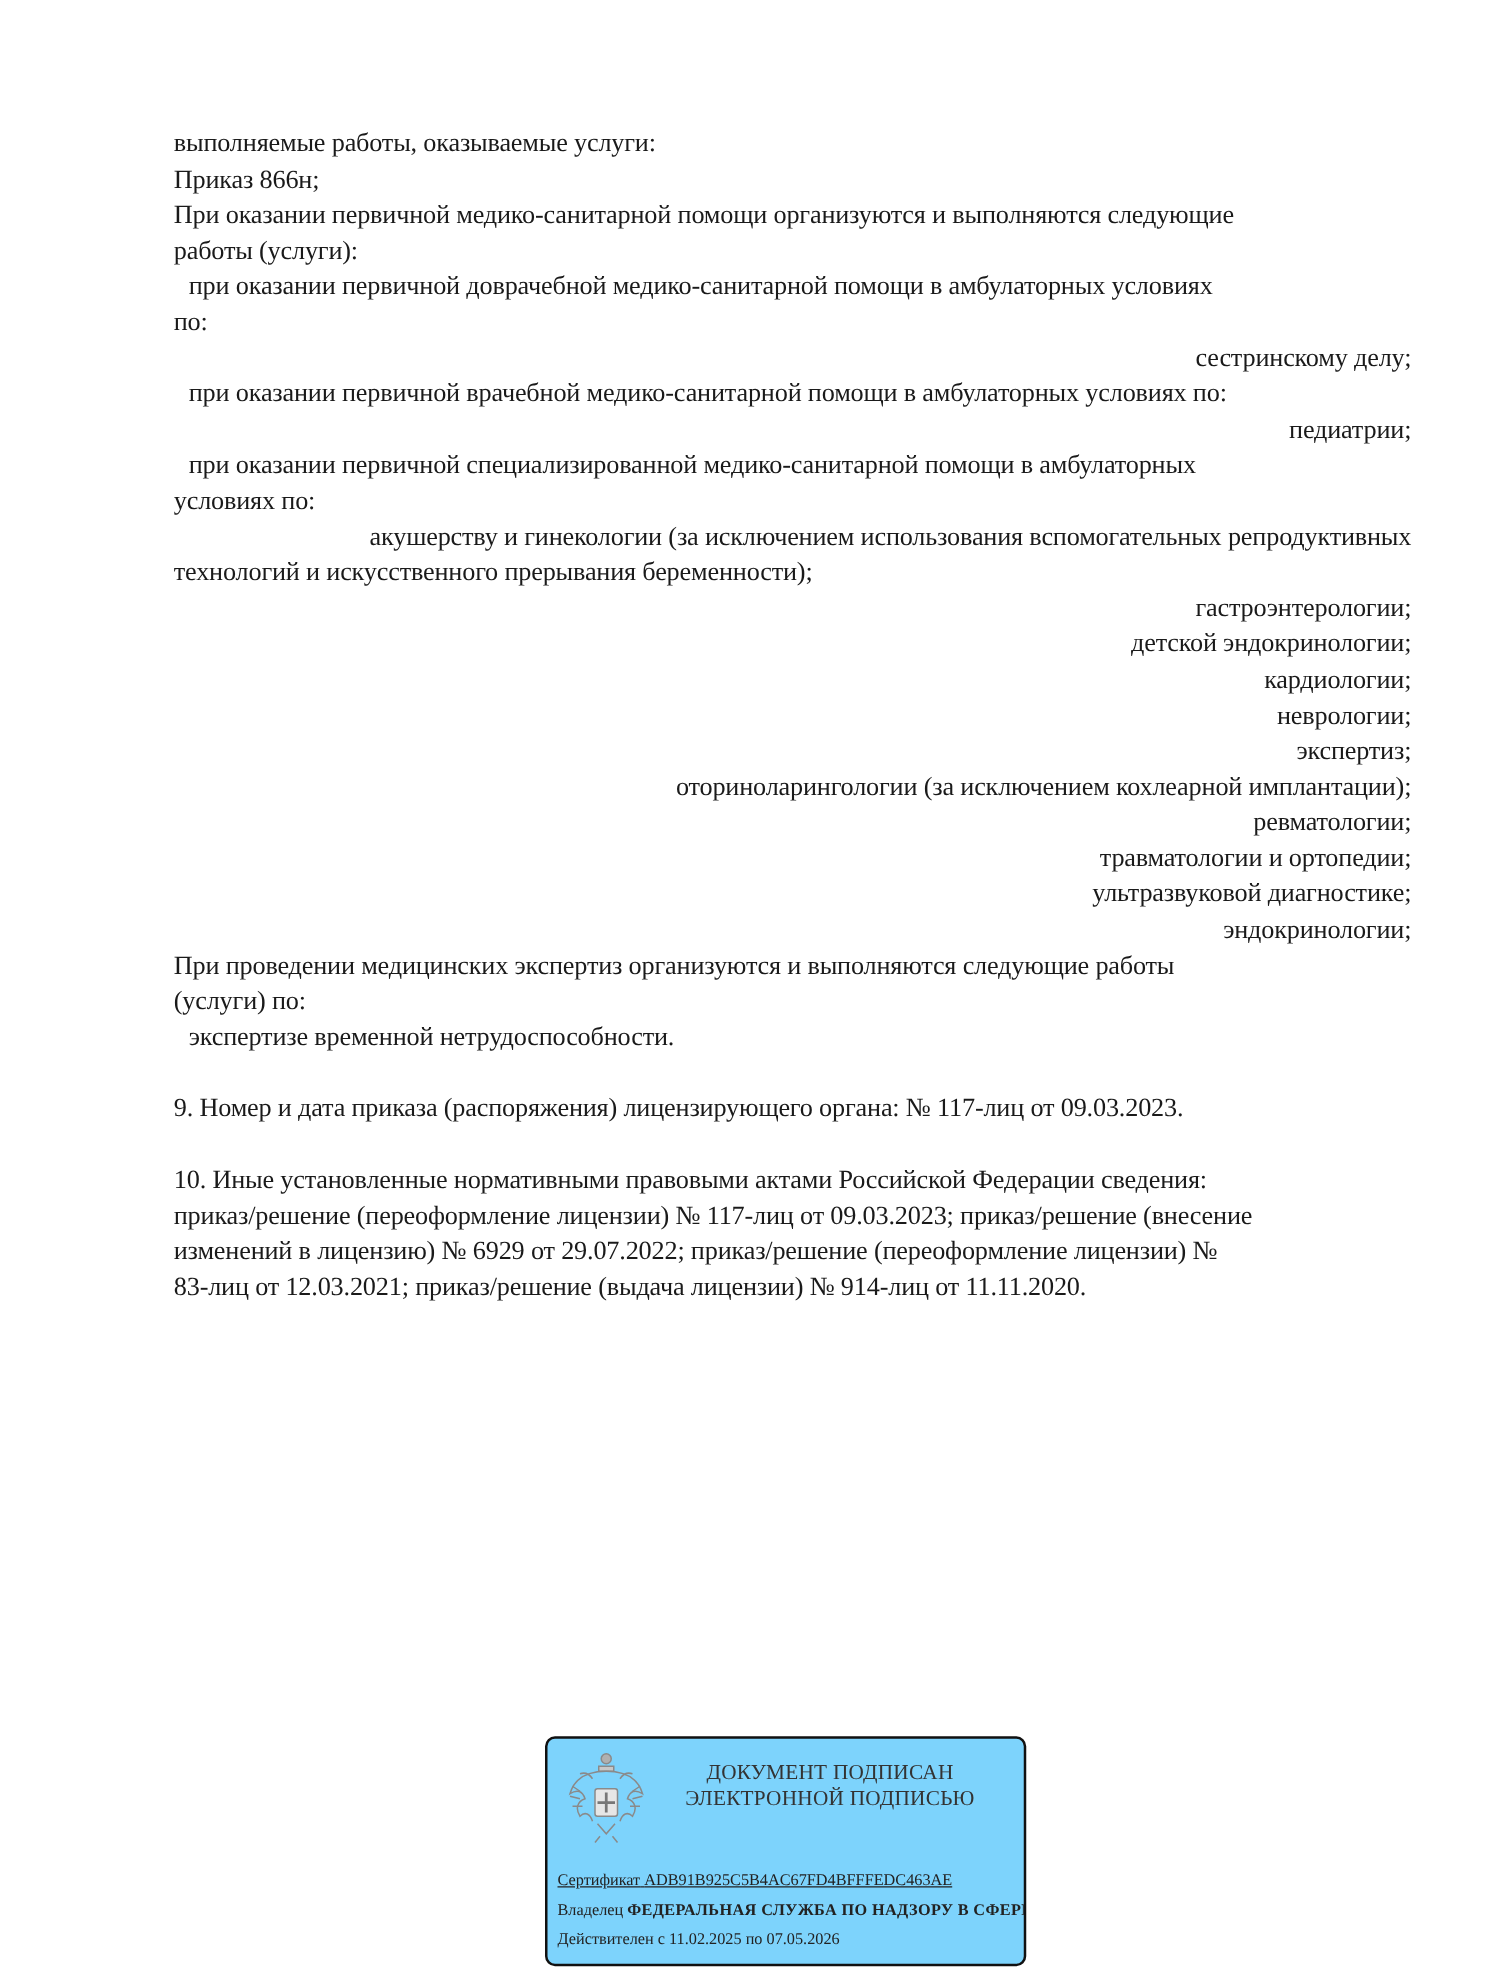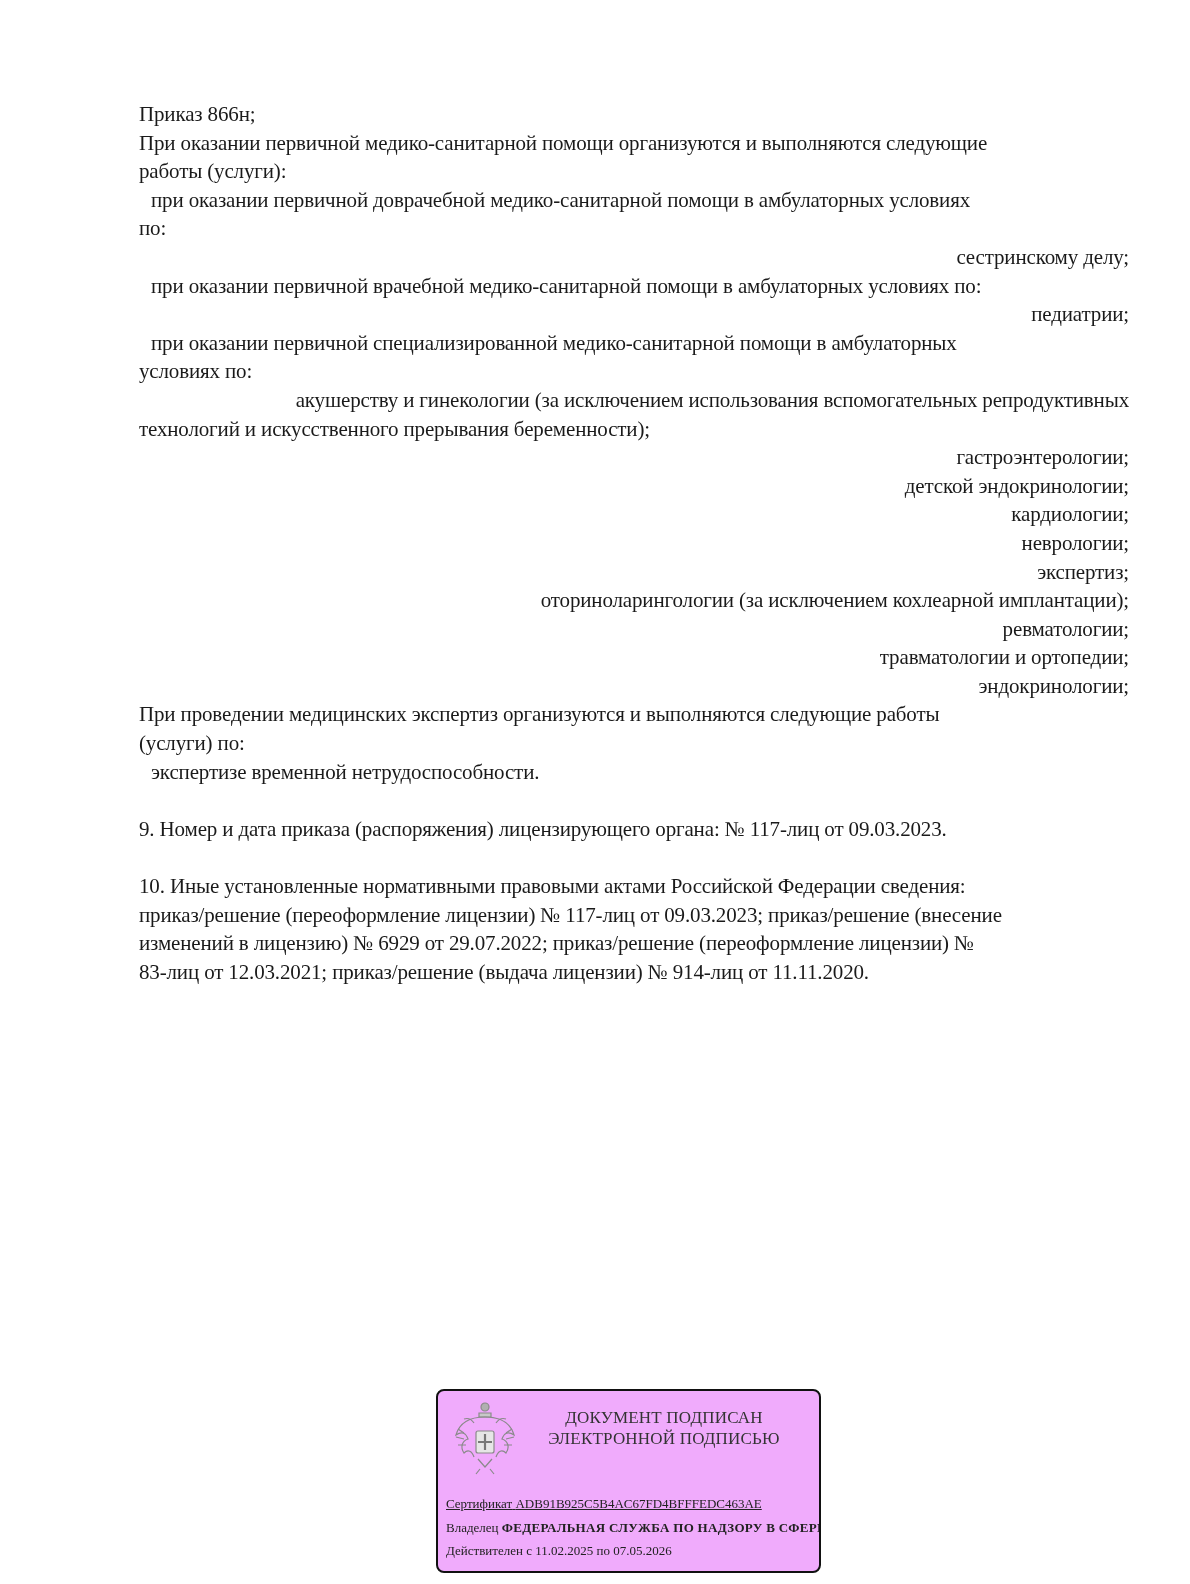--- a/index.html
+++ b/index.html
@@ -12,60 +12,62 @@
   }
   .line { white-space: pre; margin: 0; }
   .i1 { padding-left: 12px; }
   .i2 { padding-left: 24px; text-align: right; }
   .gap { height: 28.6px; }
 
   .stamp {
     position: absolute; left: 436px; top: 1389px; width: 385px; height: 184px;
     border: 2px solid #111; border-radius: 8px; box-sizing: border-box;
     font-family: "Liberation Serif", "DejaVu Serif", serif; color: #222;
-    overflow: hidden; background: #f0abfc;
+    overflow: hidden; background: #7dd3fc;
   }
   .emblem { position: absolute; left: 14px; top: 8px; width: 66px; height: 78px; }
   .stamp-title {
     position: absolute; left: 96px; top: 16px; width: 260px; text-align: center;
     font-size: 17px; line-height: 21px; letter-spacing: 0.2px; color: #333;
   }
   .stamp-row {
     position: absolute; left: 8px; font-size: 13px; white-space: nowrap; color: #222;
   }
   .r1 { top: 105px; text-decoration: underline; }
   .r2 { top: 129px; }
   .r3 { top: 152px; text-align: right; }
   .bold { font-weight: bold; letter-spacing: 0.3px; }
 </style>
 </head>
 <body>
 
 <div class="page">
   <div id="body-lines">
+      <p class="line">выполняемые работы, оказываемые услуги:</p>
       <p class="line">Приказ 866н;</p>
       <p class="line">При оказании первичной медико-санитарной помощи организуются и выполняются следующие</p>
       <p class="line">работы (услуги):</p>
       <p class="line i1">при оказании первичной доврачебной медико-санитарной помощи в амбулаторных условиях</p>
       <p class="line">по:</p>
       <p class="line i2">сестринскому делу;</p>
       <p class="line i1">при оказании первичной врачебной медико-санитарной помощи в амбулаторных условиях по:</p>
       <p class="line i2">педиатрии;</p>
       <p class="line i1">при оказании первичной специализированной медико-санитарной помощи в амбулаторных</p>
       <p class="line">условиях по:</p>
       <p class="line i2">акушерству и гинекологии (за исключением использования вспомогательных репродуктивных</p>
       <p class="line">технологий и искусственного прерывания беременности);</p>
       <p class="line i2">гастроэнтерологии;</p>
       <p class="line i2">детской эндокринологии;</p>
       <p class="line i2">кардиологии;</p>
       <p class="line i2">неврологии;</p>
       <p class="line i2">экспертиз;</p>
       <p class="line i2">оториноларингологии (за исключением кохлеарной имплантации);</p>
       <p class="line i2">ревматологии;</p>
       <p class="line i2">травматологии и ортопедии;</p>
+      <p class="line i2">ультразвуковой диагностике;</p>
       <p class="line i2">эндокринологии;</p>
       <p class="line">При проведении медицинских экспертиз организуются и выполняются следующие работы</p>
       <p class="line">(услуги) по:</p>
       <p class="line i1">экспертизе временной нетрудоспособности.</p>
     </div>
   <div class="gap"></div>
   <div>
     <p class="line">9. Номер и дата приказа (распоряжения) лицензирующего органа: № 117-лиц от 09.03.2023.</p>
   </div>
   <div class="gap"></div>

